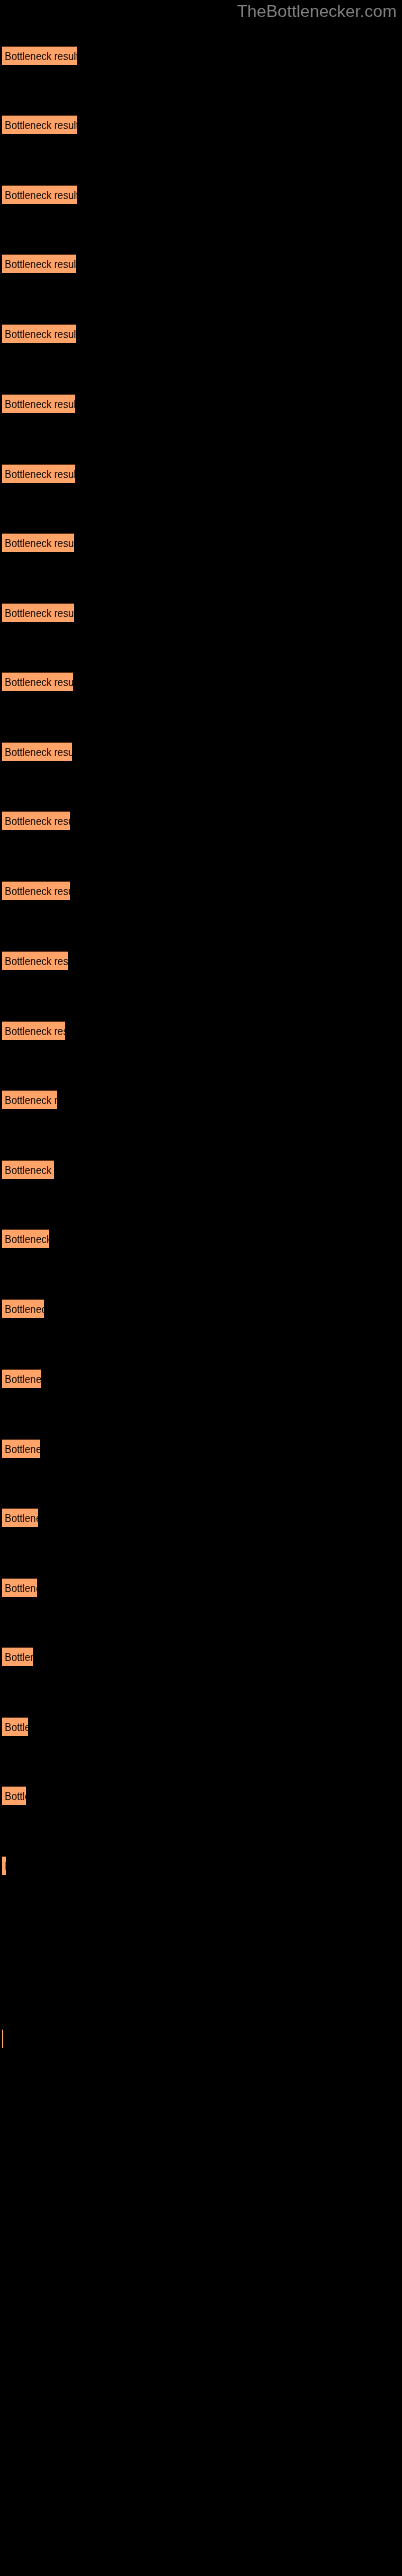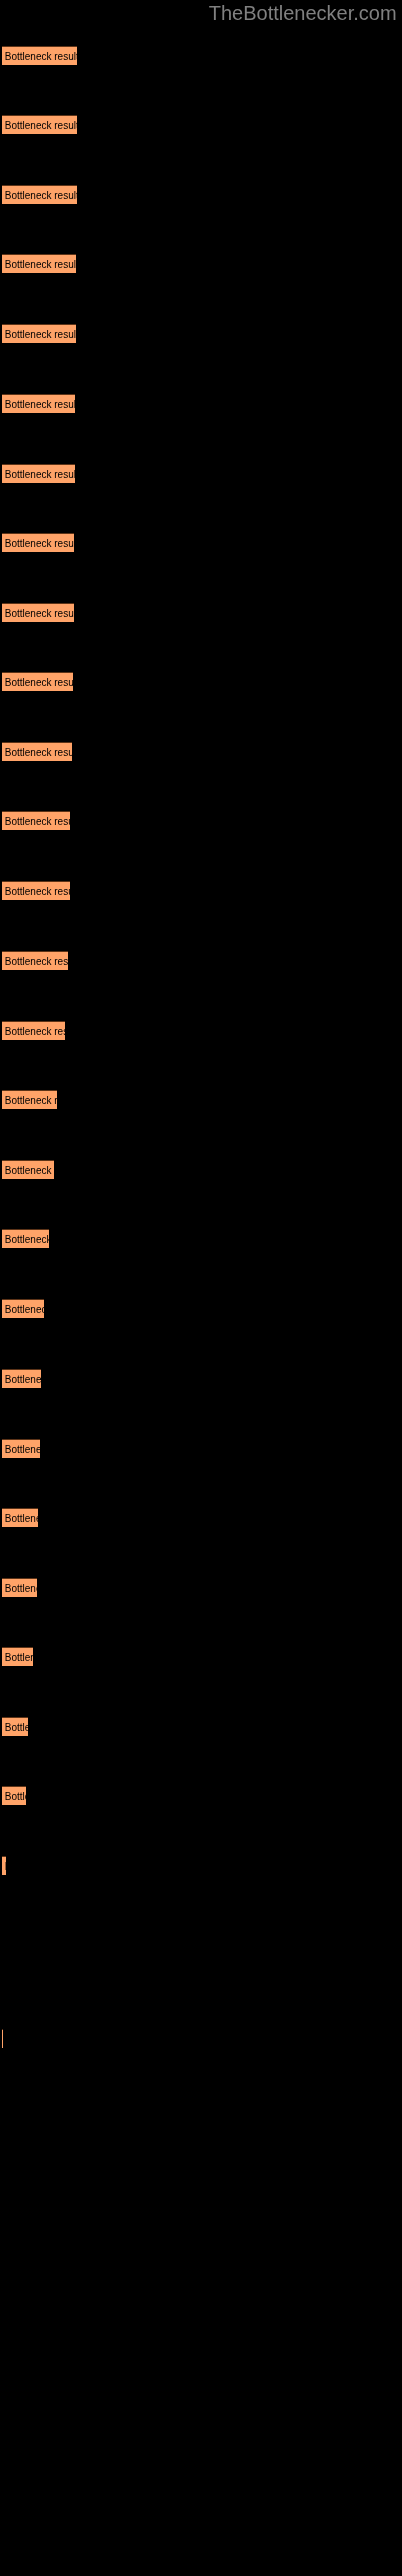--- a/index.html
+++ b/index.html
@@ -11,21 +11,21 @@
   }
   #page {
     position:relative;
     width:403px; height:2576px;
     background:#000000;
   }
   #site-title {
     position:absolute;
     right:6.4px; top:1.6px;
     color:#808080;
-    font-size:20px;
+    font-size:17px;
     font-family:"Liberation Sans", sans-serif;
     letter-spacing:0px;
     white-space:nowrap;
   }
   #chart-area {
     position:absolute;
     left:0; top:0;
     width:403px; height:2576px;
   }
   .bar-row {

